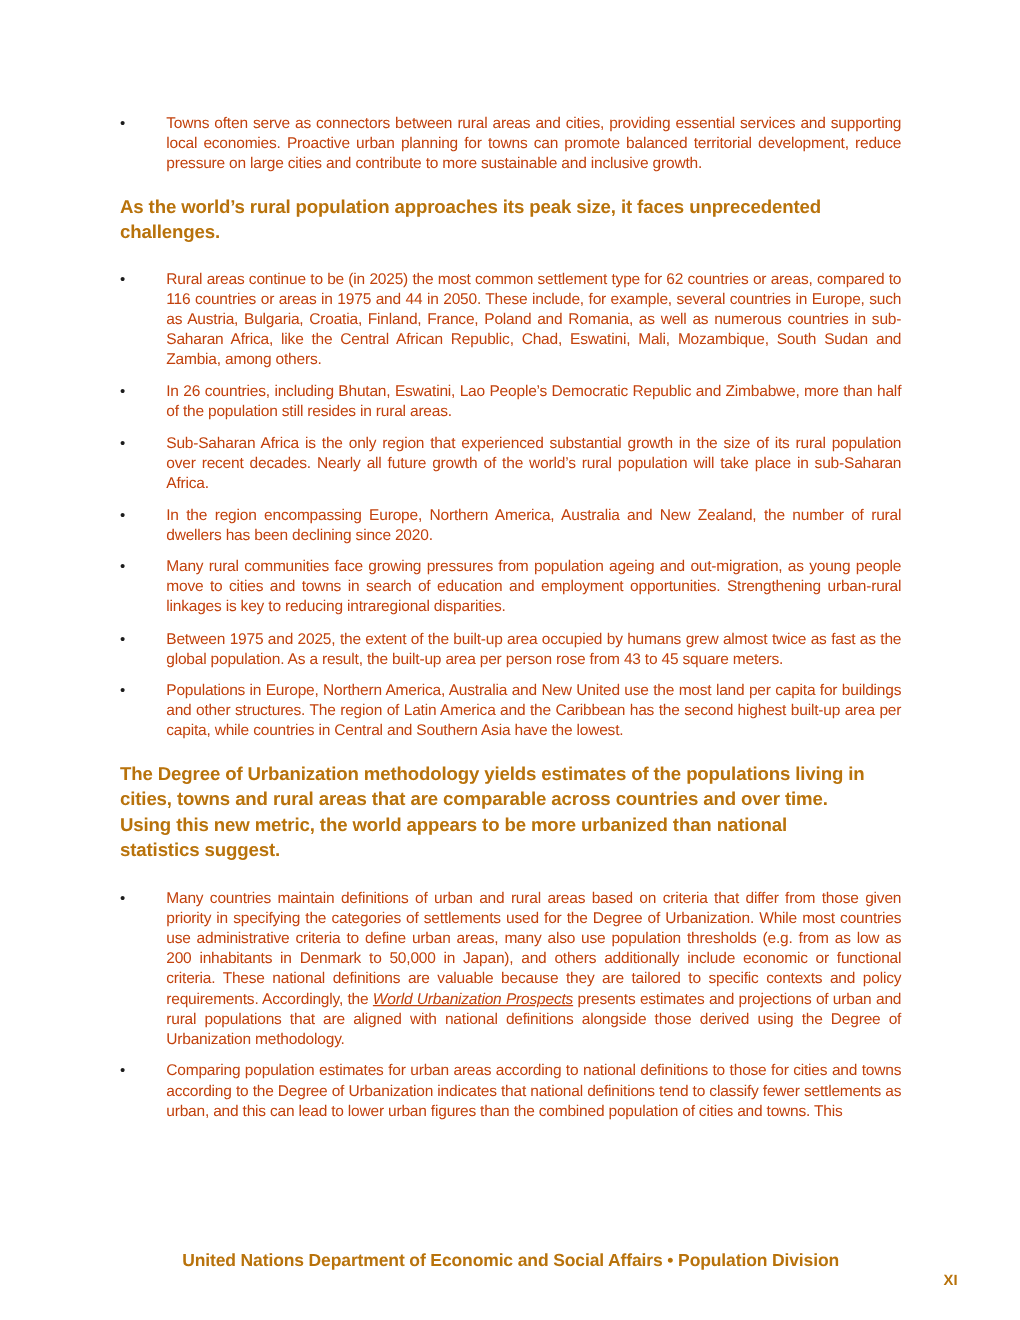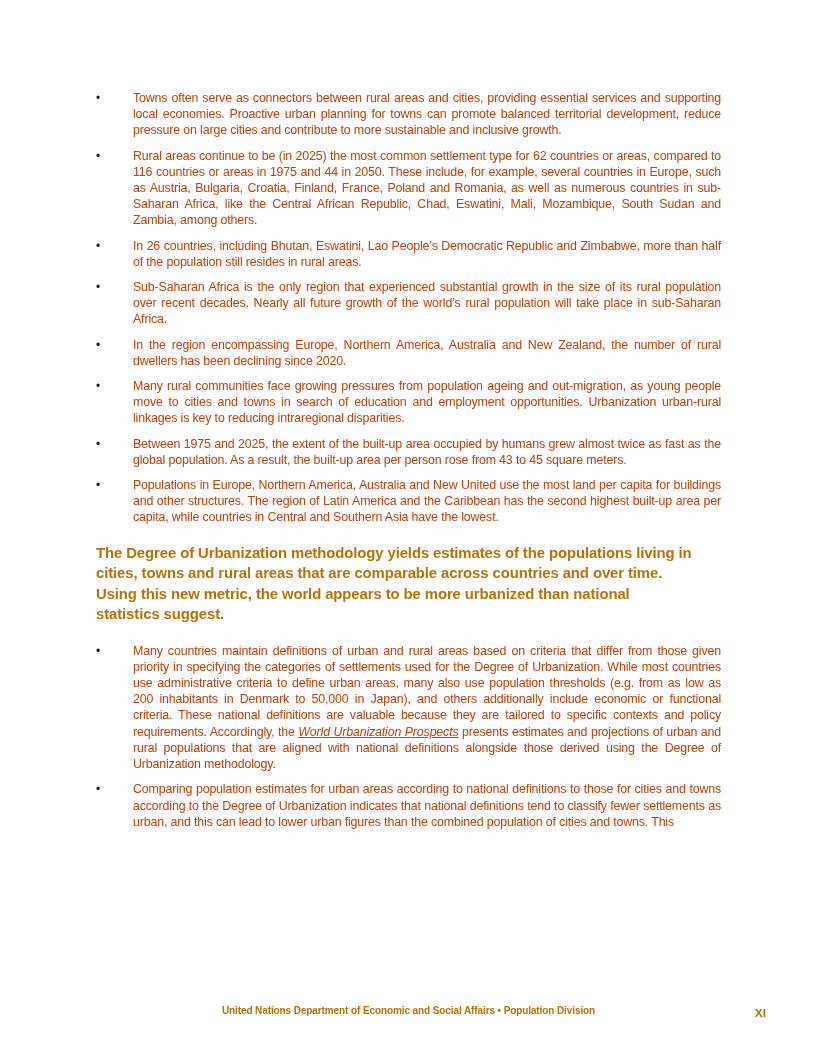--- a/index.html
+++ b/index.html
@@ -53,66 +53,67 @@
   }
   .page-footer {
     position: absolute;
     left: 96px;
     width: 625px;
     bottom: 38px;
     text-align: center;
   }
   .footer-text {
     color: var(--accent, #B8720B);
-    font-size: 10px;
+    font-size: 14px;
     font-weight: bold;
     letter-spacing: -0.1px;
   }
   .page-number {
     position: absolute;
     right: 50px;
-    bottom: 36px;
+    bottom: 25px;
     color: var(--accent, #B8720B);
     font-size: 11.8px;
     font-weight: bold;
   }
 </style>
 </head>
 <body>
 
 <div class="page">
   <main class="content">
 
     <ul class="bullet-list">
       <li class="bullet-item">
         <span class="bullet-marker">•</span>
         <span class="bullet-text">Towns often serve as connectors between rural areas and cities, providing essential services and supporting local economies. Proactive urban planning for towns can promote balanced territorial development, reduce pressure on large cities and contribute to more sustainable and inclusive growth.</span>
       </li>
     </ul>
 
+    <h2 class="section-heading">As the world’s rural population approaches its peak size, it faces unprecedented challenges.</h2>
     <ul class="bullet-list">
       <li class="bullet-item">
         <span class="bullet-marker">•</span>
         <span class="bullet-text">Rural areas continue to be (in 2025) the most common settlement type for 62 countries or areas, compared to 116 countries or areas in 1975 and 44 in 2050. These include, for example, several countries in Europe, such as Austria, Bulgaria, Croatia, Finland, France, Poland and Romania, as well as numerous countries in sub-Saharan Africa, like the Central African Republic, Chad, Eswatini, Mali, Mozambique, South Sudan and Zambia, among others.</span>
       </li>
       <li class="bullet-item">
         <span class="bullet-marker">•</span>
         <span class="bullet-text">In 26 countries, including Bhutan, Eswatini, Lao People’s Democratic Republic and Zimbabwe, more than half of the population still resides in rural areas.</span>
       </li>
       <li class="bullet-item">
         <span class="bullet-marker">•</span>
         <span class="bullet-text">Sub-Saharan Africa is the only region that experienced substantial growth in the size of its rural population over recent decades. Nearly all future growth of the world’s rural population will take place in sub-Saharan Africa.</span>
       </li>
       <li class="bullet-item">
         <span class="bullet-marker">•</span>
         <span class="bullet-text">In the region encompassing Europe, Northern America, Australia and New Zealand, the number of rural dwellers has been declining since 2020.</span>
       </li>
       <li class="bullet-item">
         <span class="bullet-marker">•</span>
-        <span class="bullet-text">Many rural communities face growing pressures from population ageing and out-migration, as young people move to cities and towns in search of education and employment opportunities. Urbanization urban-rural linkages is key to reducing intraregional disparities.</span>
+        <span class="bullet-text">Many rural communities face growing pressures from population ageing and out-migration, as young people move to cities and towns in search of education and employment opportunities. Strengthening urban-rural linkages is key to reducing intraregional disparities.</span>
       </li>
     </ul>
 
     <ul class="bullet-list">
       <li class="bullet-item">
         <span class="bullet-marker">•</span>
         <span class="bullet-text">Between 1975 and 2025, the extent of the built-up area occupied by humans grew almost twice as fast as the global population. As a result, the built-up area per person rose from 43 to 45 square meters.</span>
       </li>
       <li class="bullet-item">
         <span class="bullet-marker">•</span>

